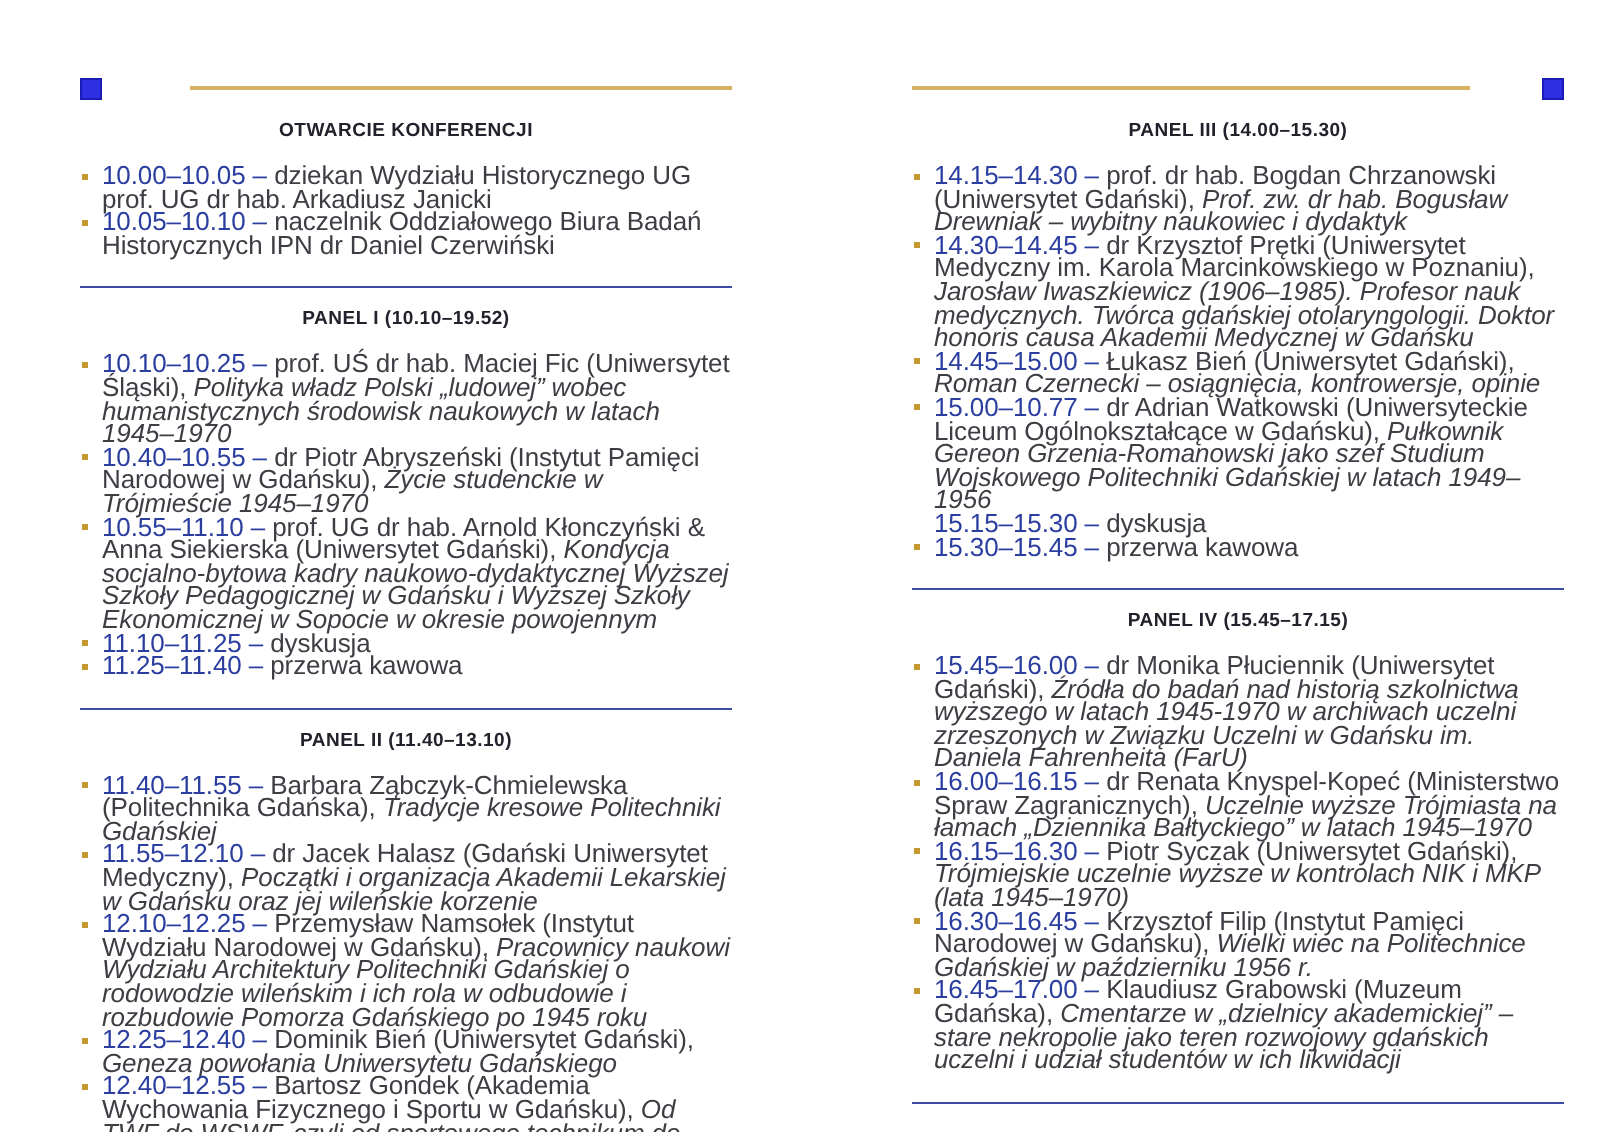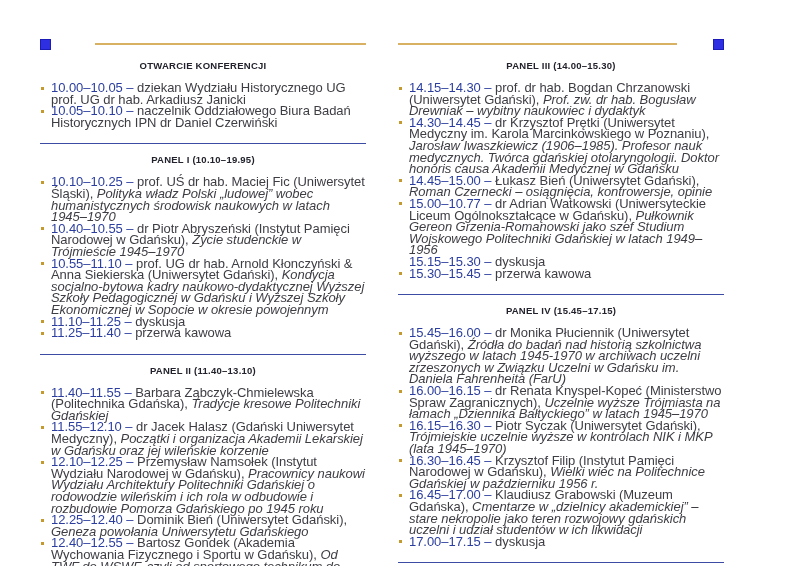--- a/index.html
+++ b/index.html
@@ -10,21 +10,21 @@
     height: 566px;
     overflow: hidden;
     font-family: "Liberation Sans", sans-serif;
   }
   .page {
     box-sizing: border-box;
     width: 660px;
     height: 566px;
     padding: 38px 43px 0 40px;
     display: flex;
-    gap: 32px;
+    gap: 90px;
   }
   .column {
     width: 326px;
     flex: none;
   }
   .ornament {
     display: flex;
     align-items: center;
     height: 12px;
     margin-bottom: 6px;
@@ -95,21 +95,21 @@
         <span class="orn-square"></span>
         <span class="orn-spacer-l"></span>
         <span class="orn-line"></span>
       </div>
       <div class="section-heading">OTWARCIE KONFERENCJI</div>
       <ul class="items">
         <li class="item"><span class="bullet"></span><span class="time">10.00–10.05 – </span><span class="text">dziekan Wydziału Historycznego UG prof. UG dr hab. Arkadiusz Janicki</span></li>
         <li class="item"><span class="bullet"></span><span class="time">10.05–10.10 – </span><span class="text">naczelnik Oddziałowego Biura Badań Historycznych IPN dr Daniel Czerwiński</span></li>
       </ul>
       <hr class="sep">
-      <div class="section-heading">PANEL I (10.10–19.95)</div>
+      <div class="section-heading">PANEL I (10.10–19.52)</div>
       <ul class="items">
         <li class="item"><span class="bullet"></span><span class="time">10.10–10.25 – </span><span class="text">prof. UŚ dr hab. Maciej Fic (Uniwersytet Śląski), </span><em class="title">Polityka władz Polski „ludowej” wobec humanistycznych środowisk naukowych w latach 1945–1970</em></li>
         <li class="item"><span class="bullet"></span><span class="time">10.40–10.55 – </span><span class="text">dr Piotr Abryszeński (Instytut Pamięci Narodowej w Gdańsku), </span><em class="title">Życie studenckie w Trójmieście 1945–1970</em></li>
         <li class="item"><span class="bullet"></span><span class="time">10.55–11.10 – </span><span class="text">prof. UG dr hab. Arnold Kłonczyński &amp; Anna Siekierska (Uniwersytet Gdański), </span><em class="title">Kondycja socjalno-bytowa kadry naukowo-dydaktycznej Wyższej Szkoły Pedagogicznej w Gdańsku i Wyższej Szkoły Ekonomicznej w Sopocie w okresie powojennym</em></li>
         <li class="item"><span class="bullet"></span><span class="time">11.10–11.25 – </span><span class="text">dyskusja</span></li>
         <li class="item"><span class="bullet"></span><span class="time">11.25–11.40 – </span><span class="text">przerwa kawowa</span></li>
       </ul>
       <hr class="sep">
       <div class="section-heading">PANEL II (11.40–13.10)</div>
       <ul class="items">
@@ -139,18 +139,17 @@
         <li class="item"><span class="bullet"></span><span class="time">15.30–15.45 – </span><span class="text">przerwa kawowa</span></li>
       </ul>
       <hr class="sep">
       <div class="section-heading">PANEL IV (15.45–17.15)</div>
       <ul class="items">
         <li class="item"><span class="bullet"></span><span class="time">15.45–16.00 – </span><span class="text">dr Monika Płuciennik (Uniwersytet Gdański), </span><em class="title">Źródła do badań nad historią szkolnictwa wyższego w latach 1945-1970 w archiwach uczelni zrzeszonych w Związku Uczelni w Gdańsku im. Daniela Fahrenheita (FarU)</em></li>
         <li class="item"><span class="bullet"></span><span class="time">16.00–16.15 – </span><span class="text">dr Renata Knyspel-Kopeć (Ministerstwo Spraw Zagranicznych), </span><em class="title">Uczelnie wyższe Trójmiasta na łamach „Dziennika Bałtyckiego” w latach 1945–1970</em></li>
         <li class="item"><span class="bullet"></span><span class="time">16.15–16.30 – </span><span class="text">Piotr Syczak (Uniwersytet Gdański), </span><em class="title">Trójmiejskie uczelnie wyższe w kontrolach NIK i MKP (lata 1945–1970)</em></li>
         <li class="item"><span class="bullet"></span><span class="time">16.30–16.45 – </span><span class="text">Krzysztof Filip (Instytut Pamięci Narodowej w Gdańsku), </span><em class="title">Wielki wiec na Politechnice Gdańskiej w październiku 1956 r.</em></li>
         <li class="item"><span class="bullet"></span><span class="time">16.45–17.00 – </span><span class="text">Klaudiusz Grabowski (Muzeum Gdańska), </span><em class="title">Cmentarze w „dzielnicy akademickiej” – stare nekropolie jako teren rozwojowy gdańskich uczelni i udział studentów w ich likwidacji</em></li>
-        <li class="item"><span class="bullet"></span><span class="time">17.00–17.15 – </span><span class="text">dyskusja</span></li>
       </ul>
       <hr class="sep">
       <hr class="sep">
     </div>
 </div>
 
 </body></html>

